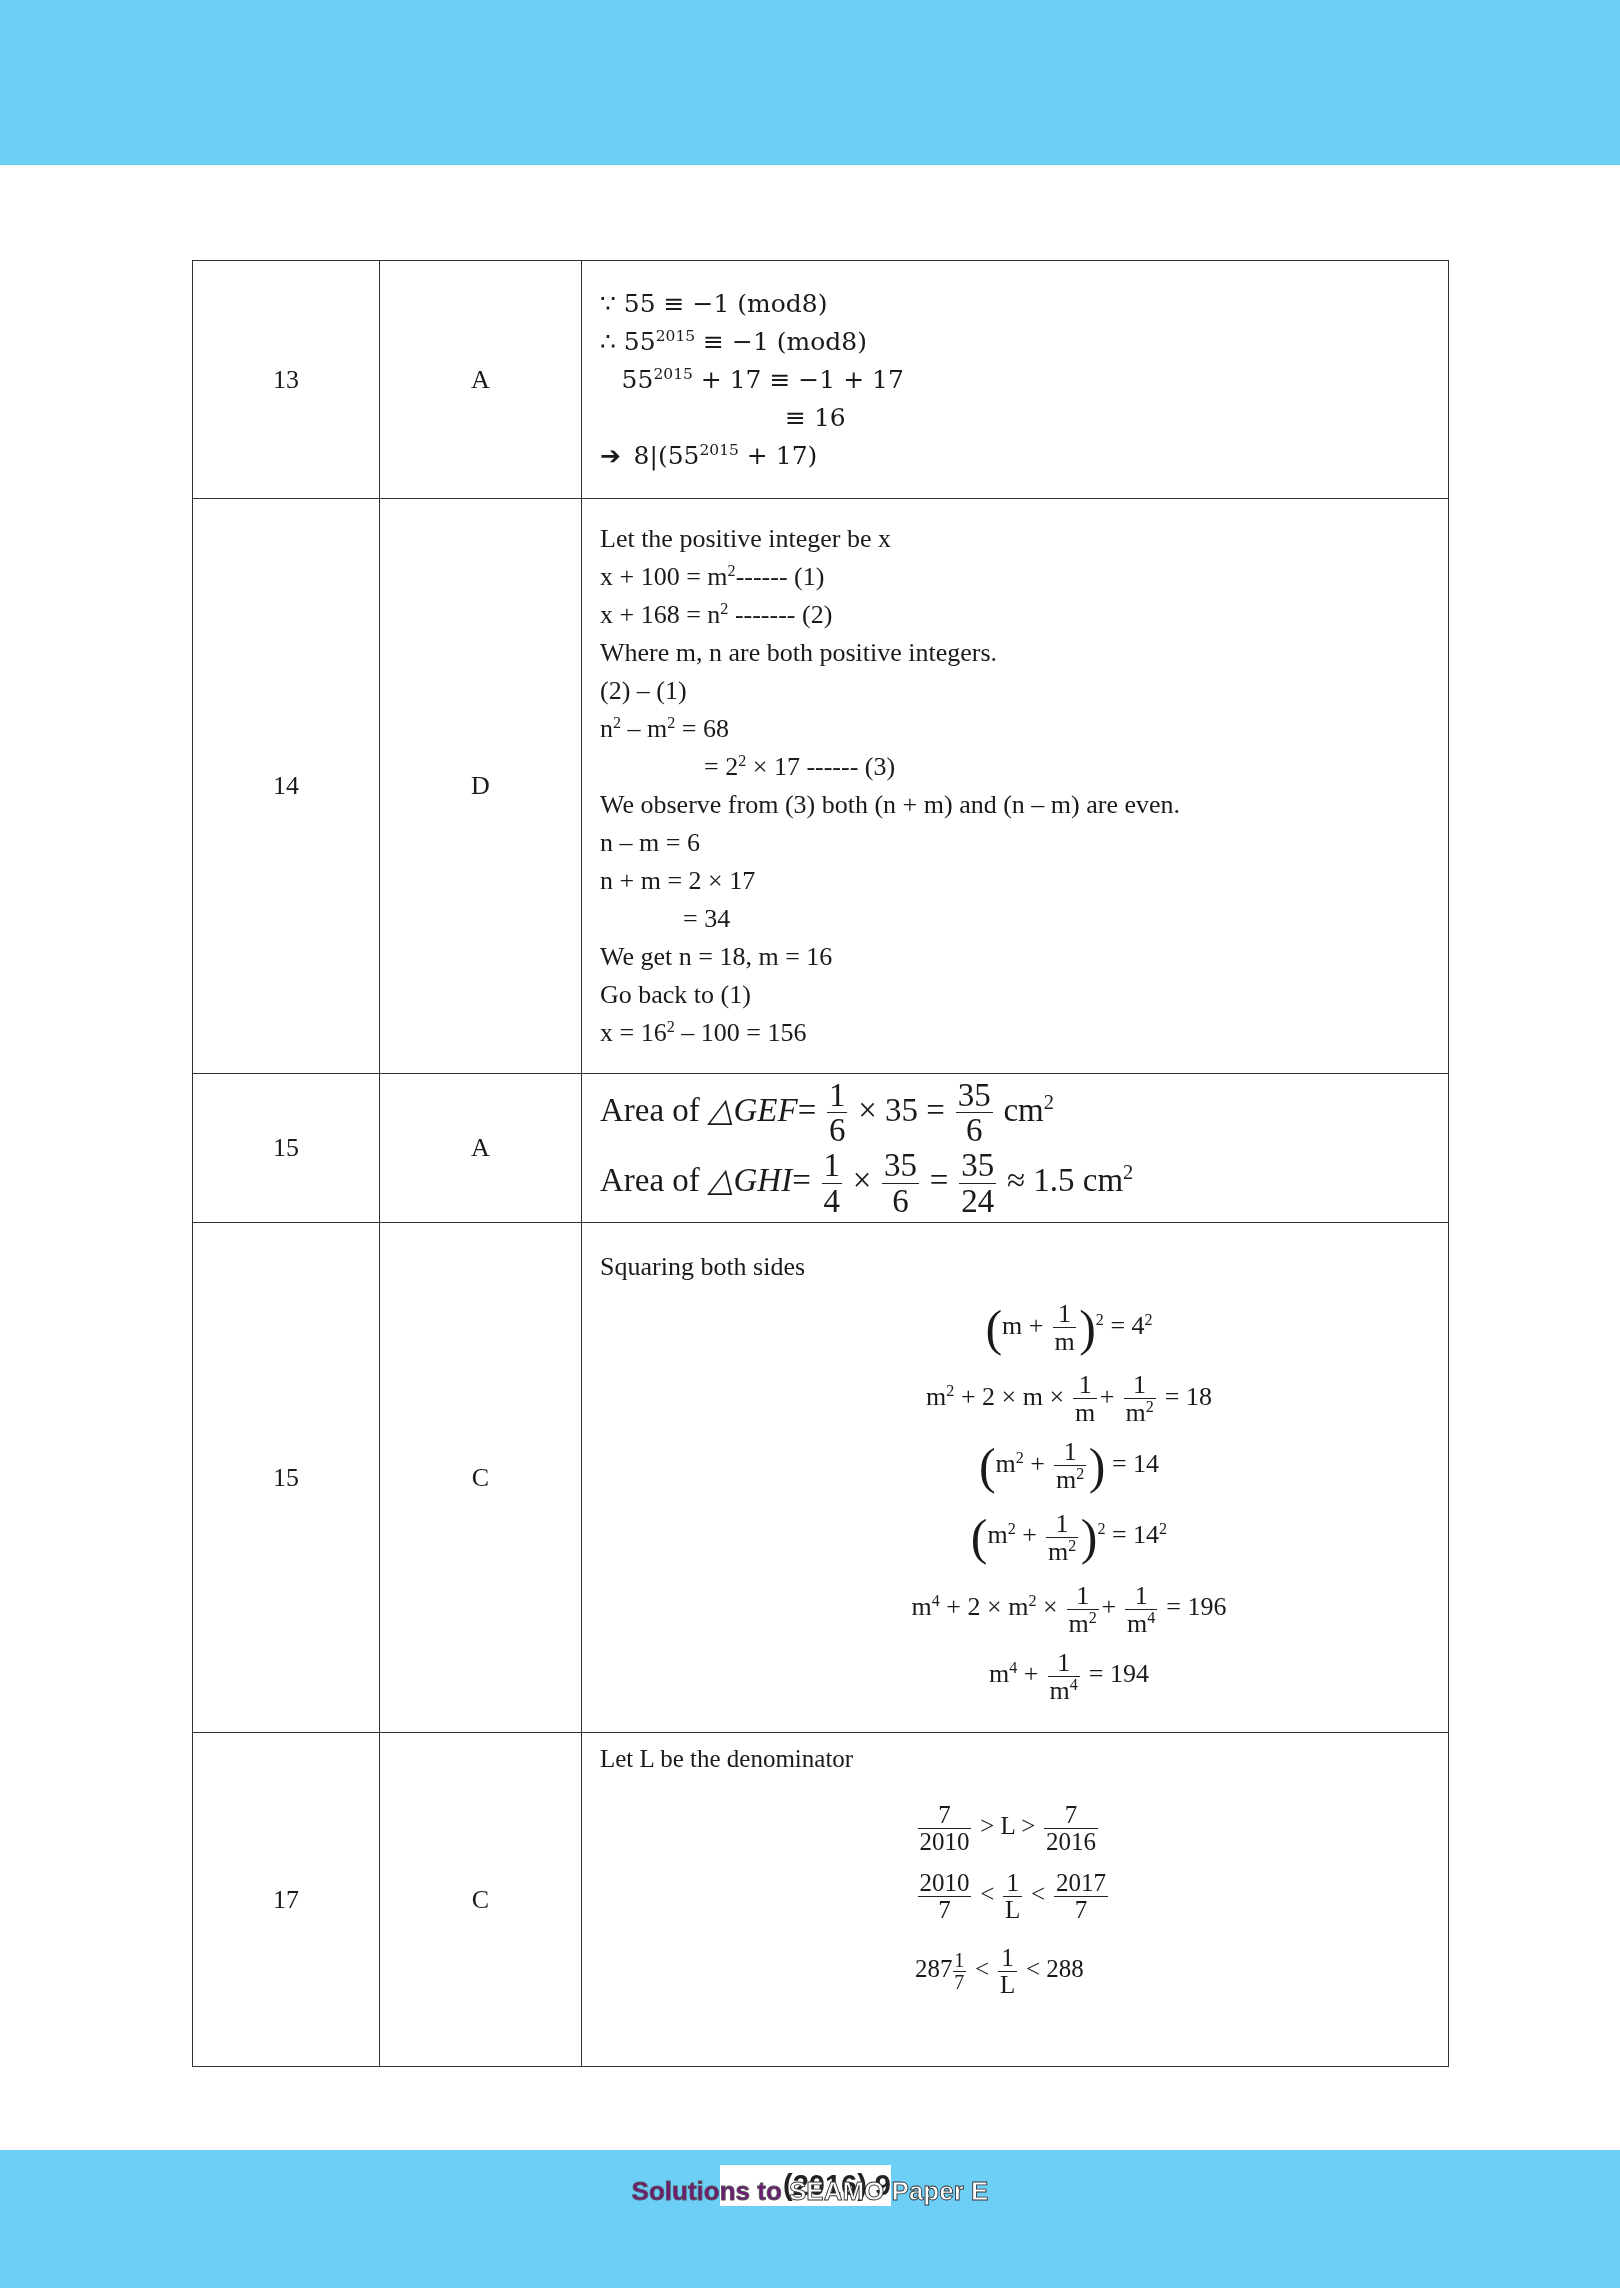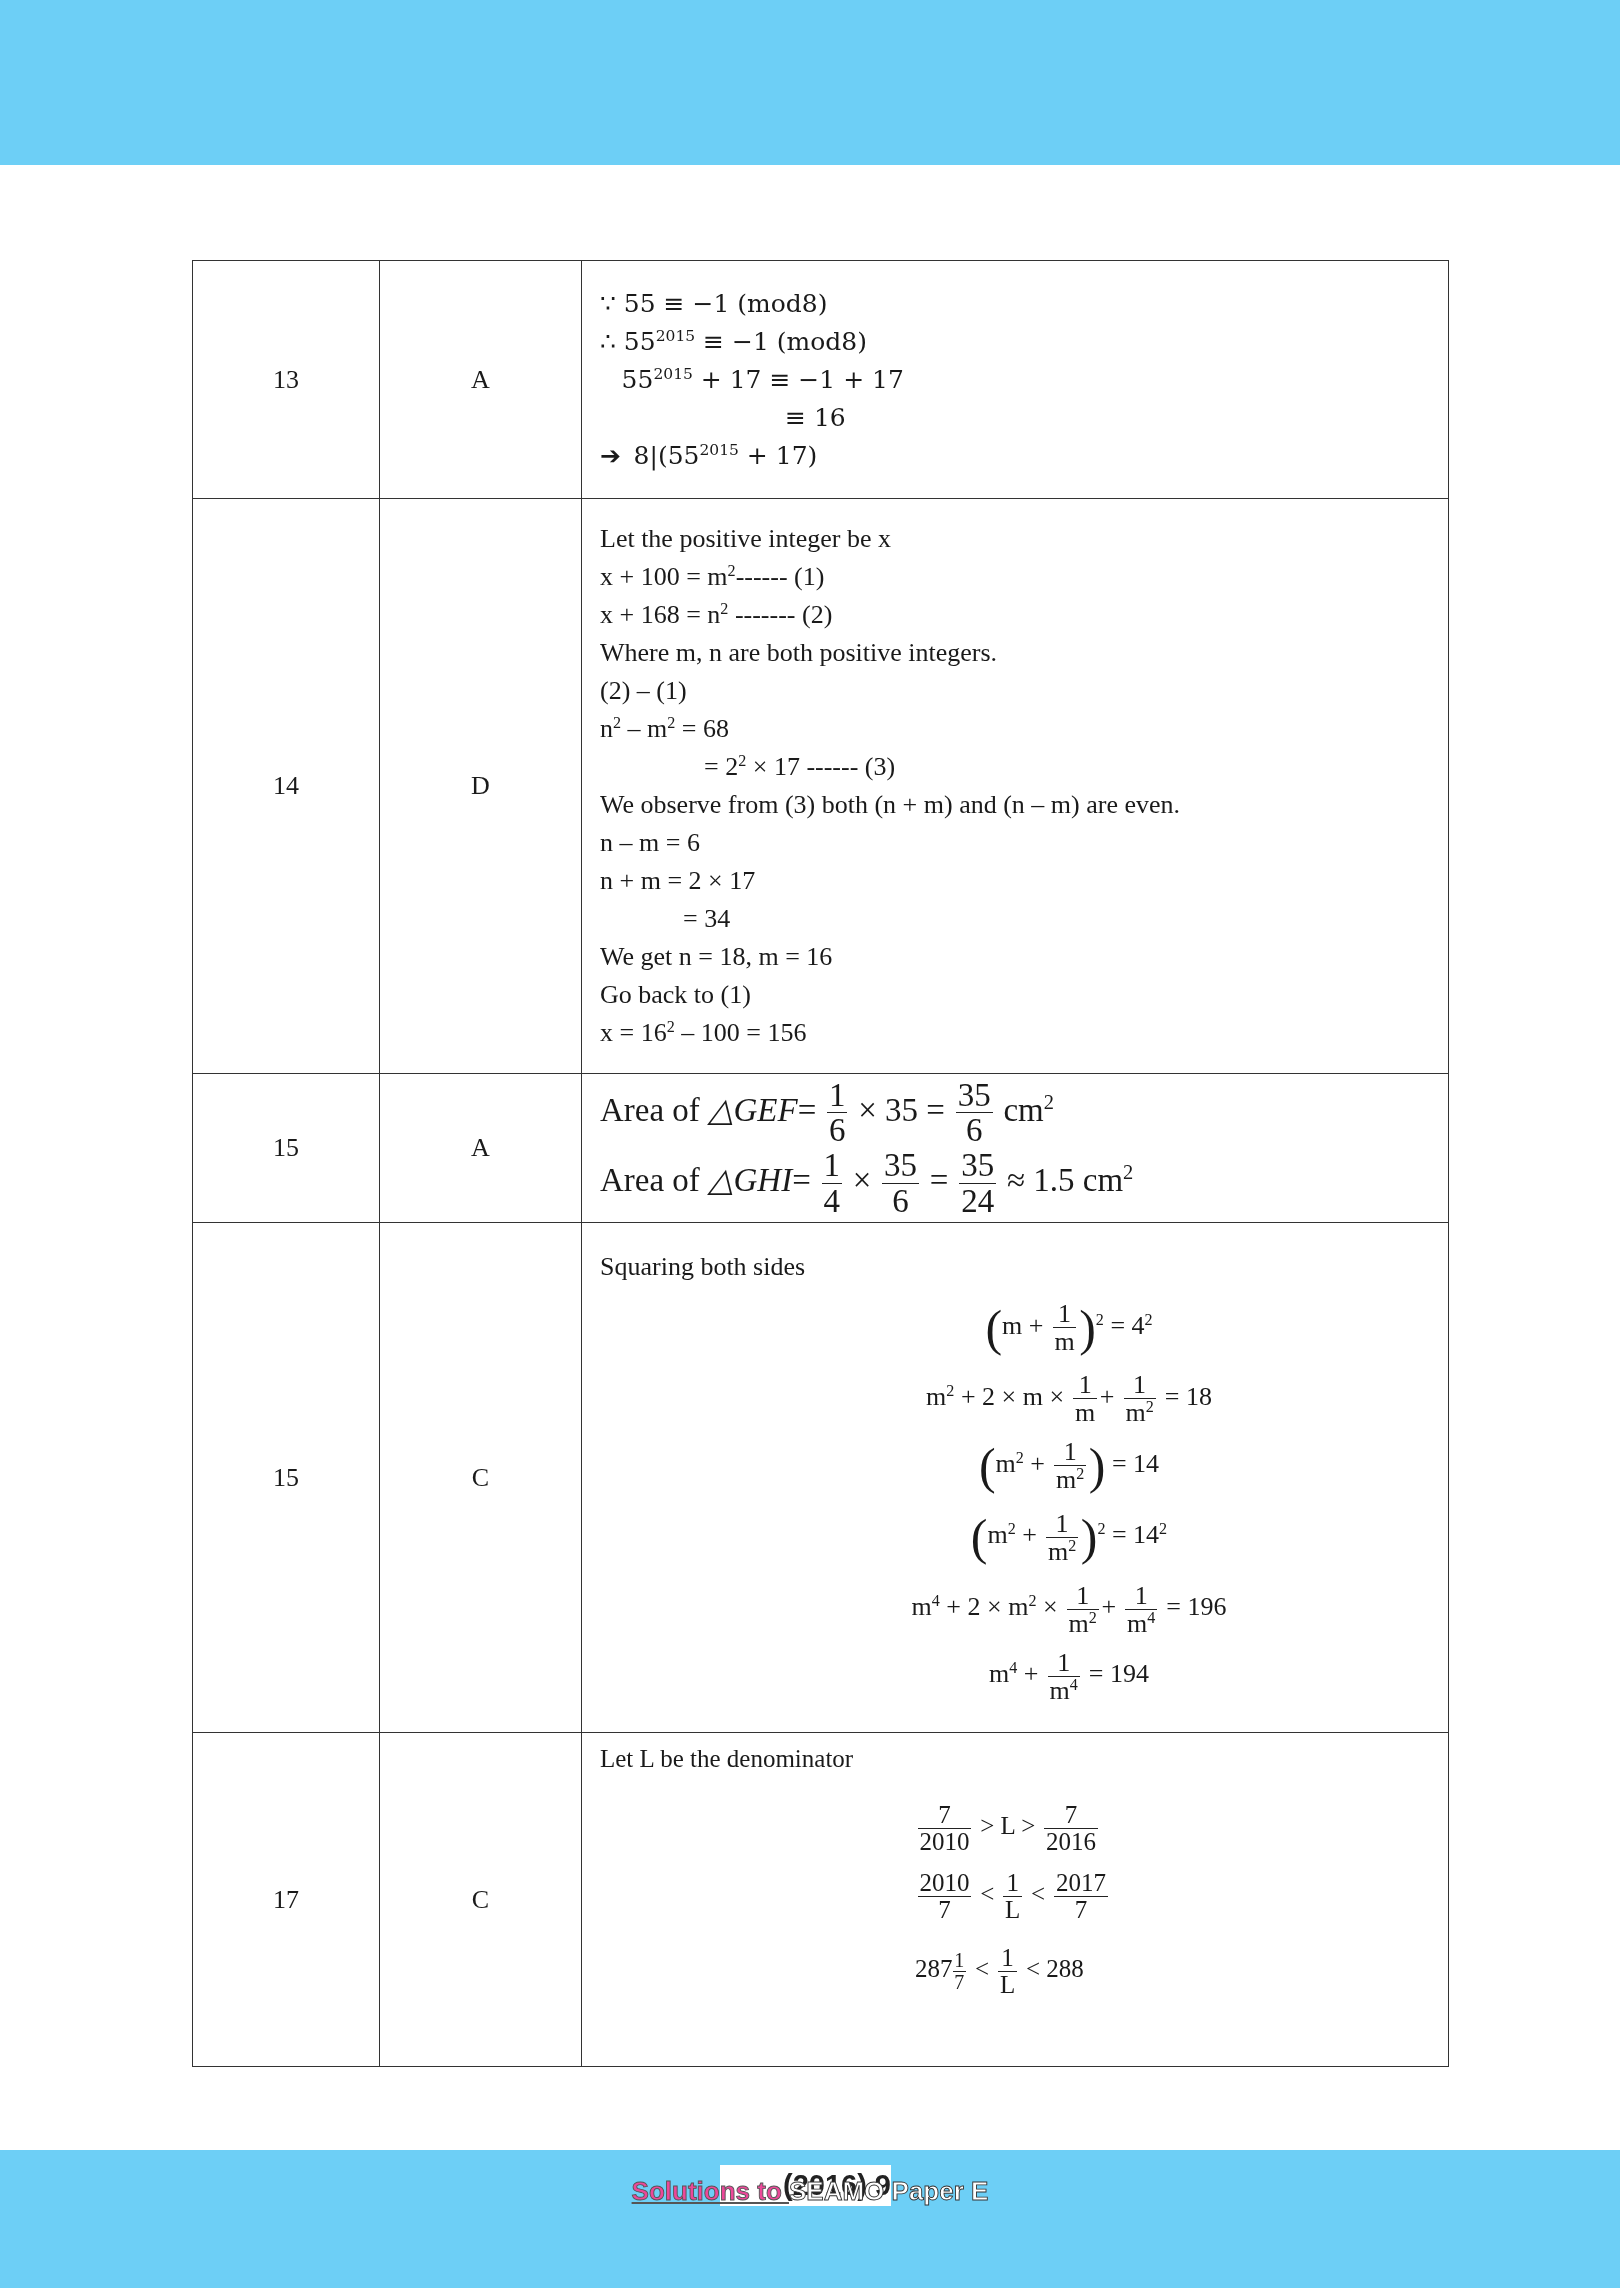--- a/index.html
+++ b/index.html
@@ -24,21 +24,21 @@
   .frac > span.num { border-bottom: 1.8px solid #222; }
   .center-block { text-align: center; }
   .paren { font-size: 50px; font-weight: 200; vertical-align: middle; }
   .it { font-style: italic; }
 
   .footer-band { position: absolute; left: 0; top: 2150px; width: 1620px; height: 138px; background: #6dcff6; }
   .page-tab { position: absolute; left: 720px; top: 2131px; width: 171px; height: 41px; background: #ffffff;
               text-align: right; font-family: "Liberation Sans", sans-serif; font-weight: bold; font-size: 29px; line-height: 41px; color: #222; margin-top: 34px; }
   .footer-title { position: absolute; left: 0; top: 2176px; width: 1620px; text-align: center;
                   font-family: "Liberation Sans", sans-serif; font-weight: bold; font-size: 26px; }
-  .ft-gray { color: #ec4899; text-decoration: underline; -webkit-text-stroke: 0.9px #555; }
+  .ft-gray { color: #701a75; -webkit-text-stroke: 0.9px #555; }
   .ft-white { color: #ffffff; -webkit-text-stroke: 0.9px #333; }
 </style>
 </head>
 <body>
 
 <div class="top-banner"></div>
 
 <table class="sol-table">
 
   <tbody>

